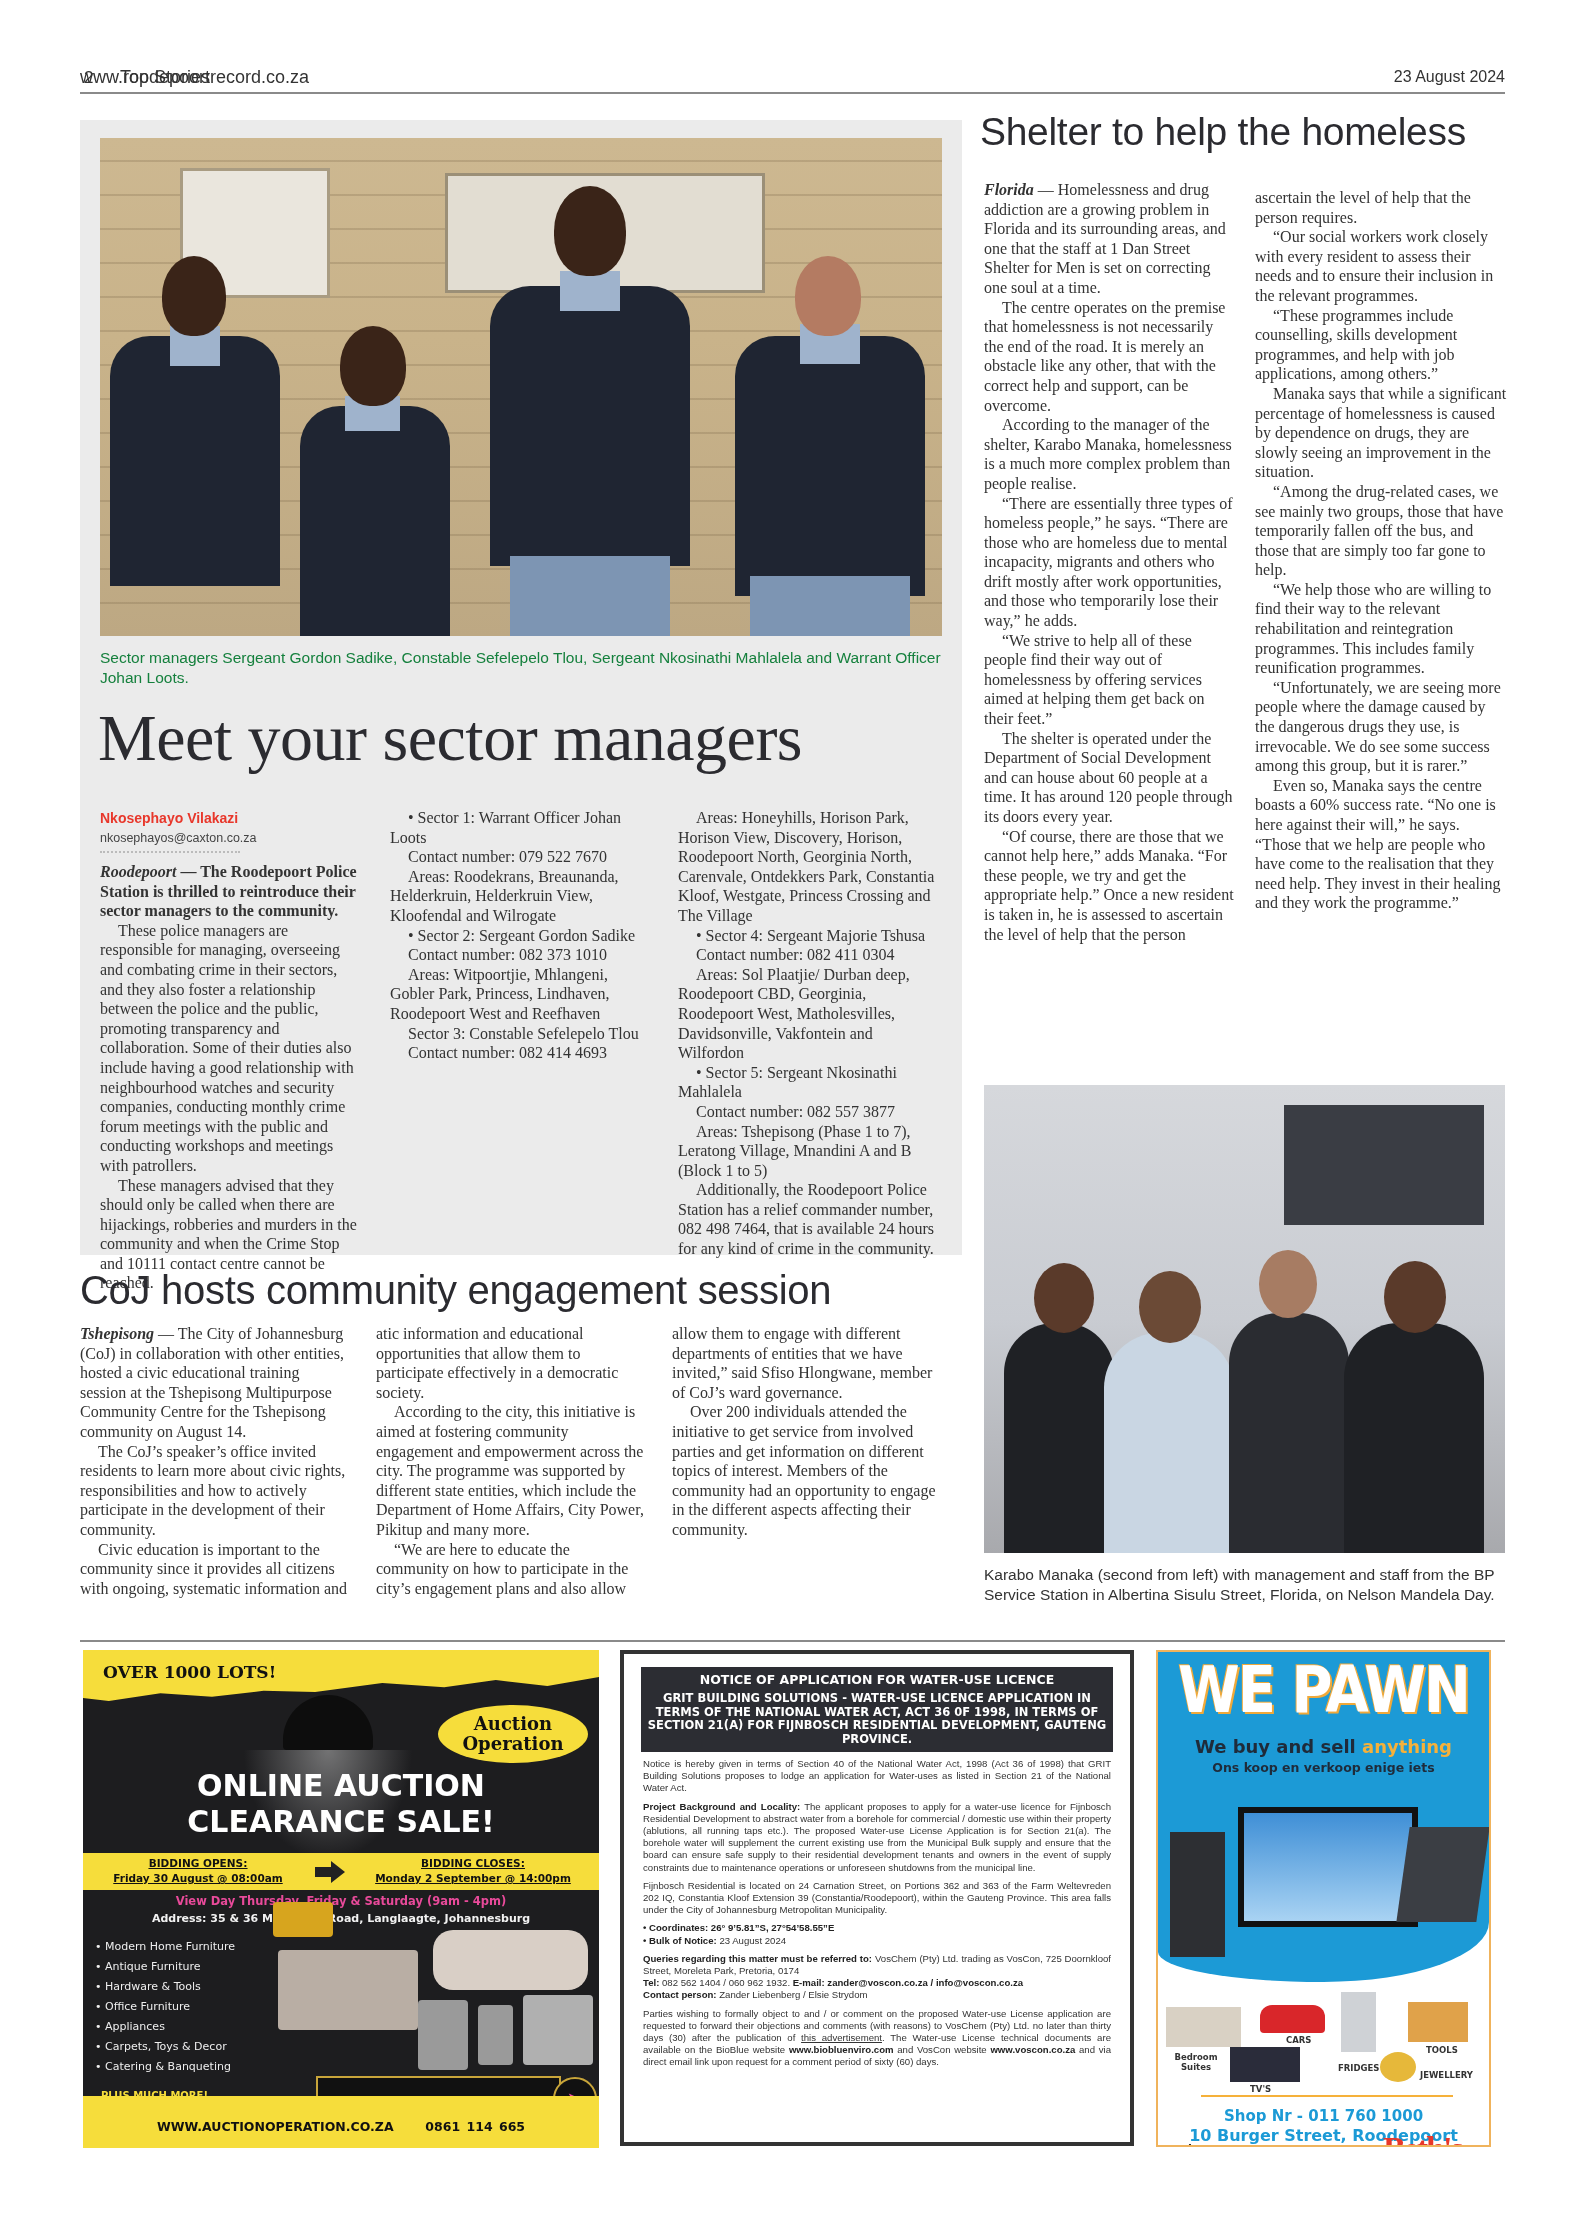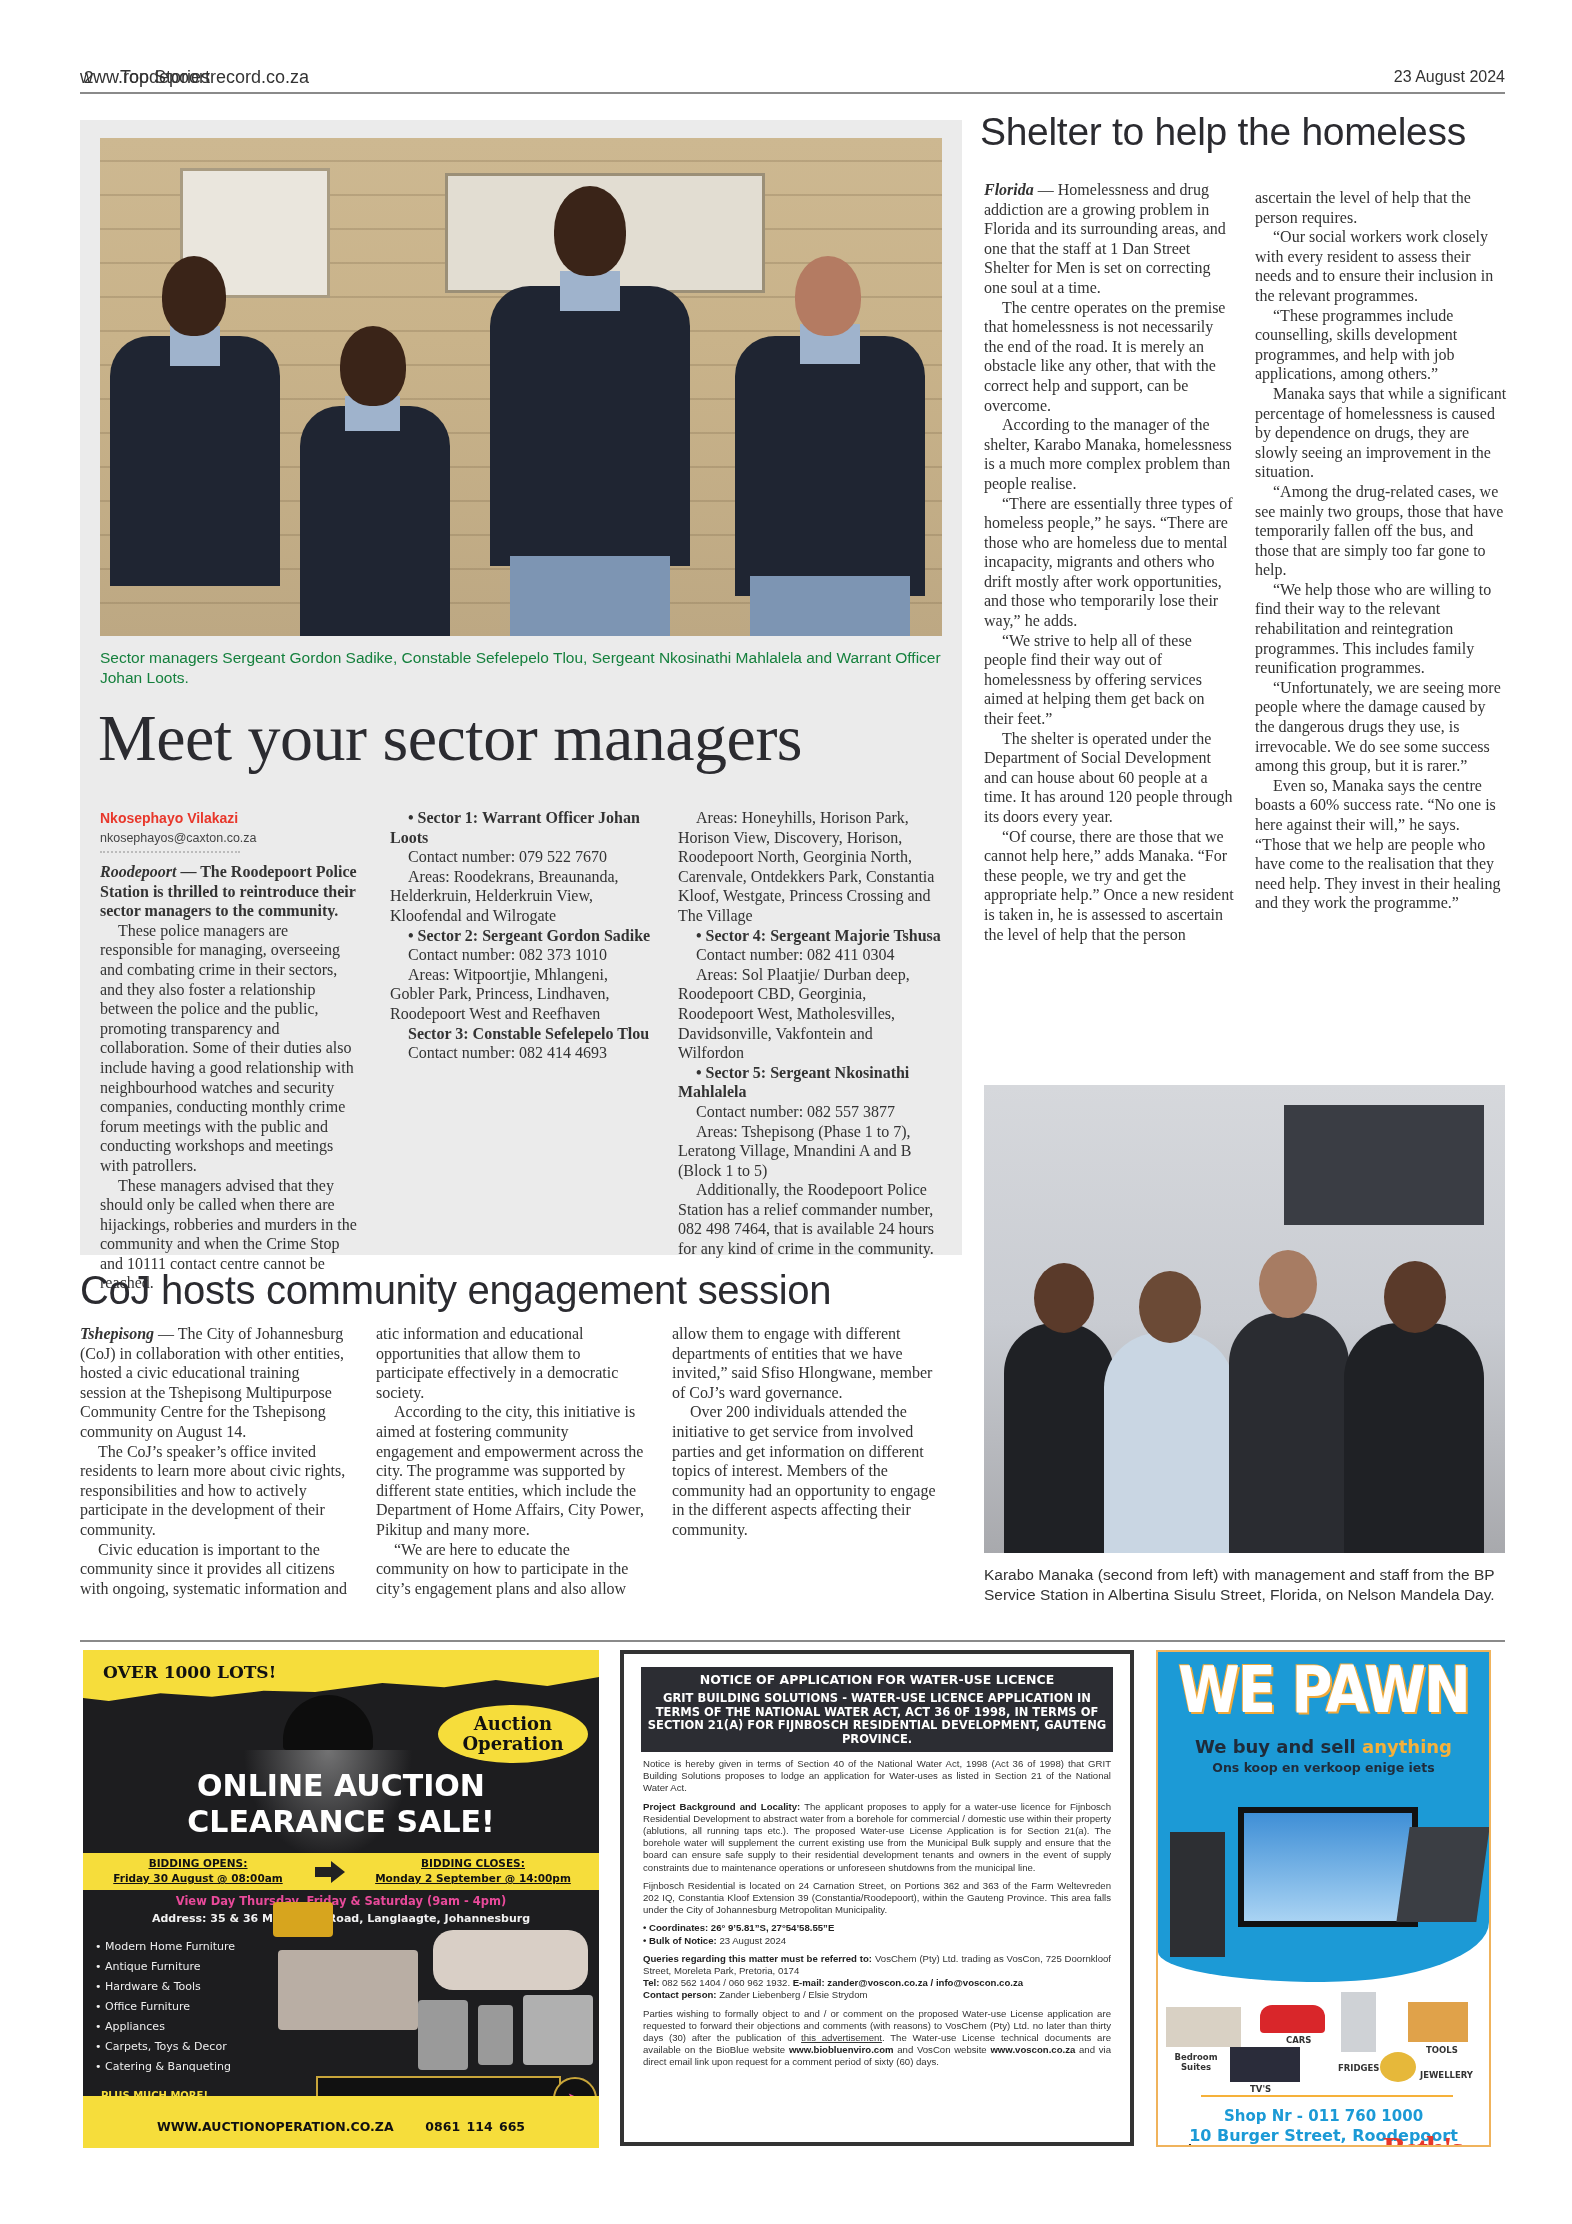--- a/index.html
+++ b/index.html
@@ -30,21 +30,21 @@
   .byline { position: absolute; left: 20px; top: 690px; font-family: "Liberation Sans", sans-serif; }
   .byline .name { color: #e8372b; font-weight: bold; font-size: 14px; }
   .byline .email { color: #444; font-size: 12.5px; margin-top: 5px; }
   .byline .dots { margin-top: 6px; width: 140px; border-top: 2px dotted #bbb; }
 
   .col { position: absolute; font-size: 16px; line-height: 19.6px; color: #333; text-align: left; }
   .col p { text-indent: 18px; }
   .col p.noind { text-indent: 0; }
   .col .lead { font-weight: bold; }
   .col .lead i { font-weight: bold; }
-  .col .sector-title { font-weight: bold; text-indent: 18px; }
+  .col .sector-title { font-weight: normal; text-indent: 18px; }
 
   .sector-col1 { left: 20px; top: 742px; width: 264px; }
   .sector-col2 { left: 310px; top: 688px; width: 264px; }
   .sector-col3 { left: 598px; top: 688px; width: 264px; }
 
   
   .shelter-headline { position: absolute; left: 980px; top: 110px; font-family: "Liberation Sans", sans-serif; font-size: 39px; color: #2b2b30; letter-spacing: -0.3px; }
   .shelter-col1 { left: 984px; top: 180px; width: 252px; }
   .shelter-col2 { left: 1255px; top: 180px; width: 252px; margin-top: 8px; }
 

